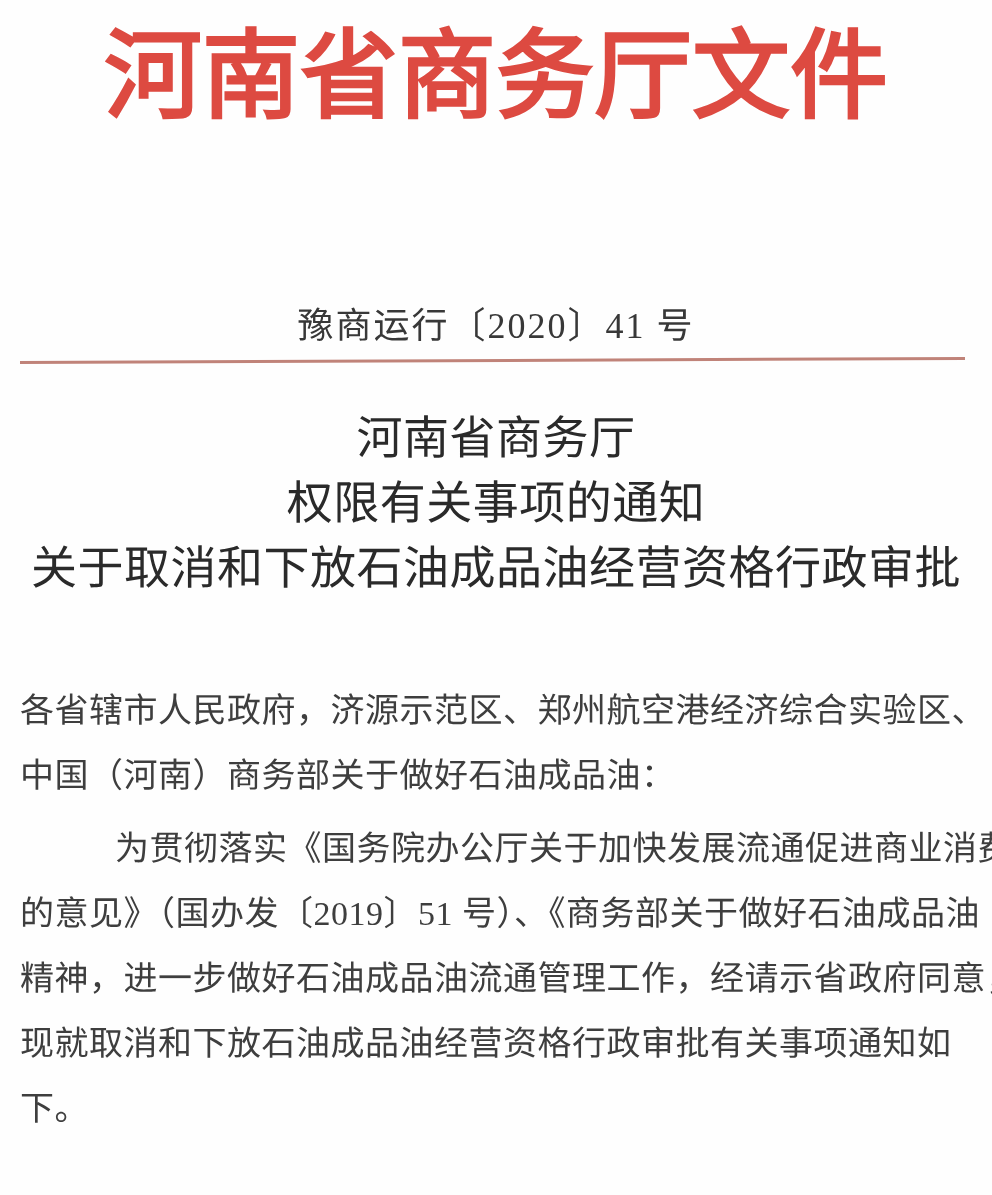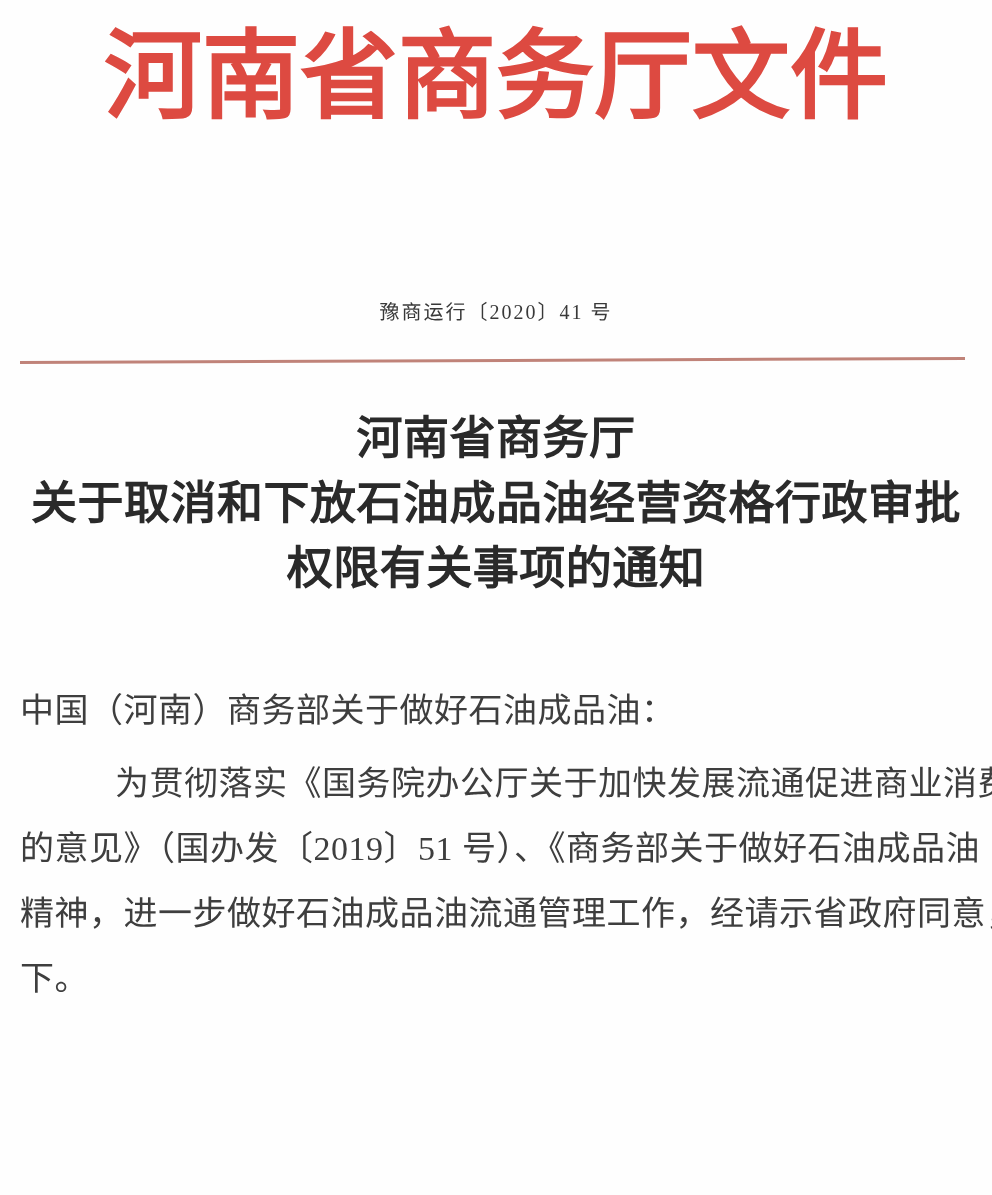--- a/index.html
+++ b/index.html
@@ -36,21 +36,21 @@
     line-height: 1.3;
     white-space: nowrap;
   }
   
   .doc-number {
     position: absolute;
     top: 296px;
     left: 0;
     width: 100%;
     text-align: center;
-    font-size: 20px;
+    font-size: 36px;
     color: var(--number-ink);
     letter-spacing: 2px;
     white-space: nowrap;
   }
   
   .divider {
     position: absolute;
     top: 359px;
     left: 20px;
     width: 945px;
@@ -59,21 +59,21 @@
     transform: rotate(-0.25deg);
   }
   
   .doc-title {
     position: absolute;
     top: 406px;
     left: 0;
     width: 100%;
     text-align: center;
     color: var(--title-ink);
-    font-weight: bold;
+    font-weight: normal;
   }
   .title-line {
     font-size: 46px;
     line-height: 65px;
     letter-spacing: 0.5px;
     white-space: nowrap;
   }
   
   .doc-body {
     position: absolute;
@@ -101,29 +101,31 @@
 <div class="page">
 
   <div class="doc-header">河南省商务厅文件</div>
 
   <div class="doc-number">豫商运行〔2020〕41 号</div>
 
   <div class="divider"></div>
 
   <div class="doc-title">
     <div class="title-line">河南省商务厅</div>
+    <div class="title-line">权限有关事项的通知</div>
     <div class="title-line">关于取消和下放石油成品油经营资格行政审批</div>
-    <div class="title-line">权限有关事项的通知</div>
   </div>
 
   <div class="doc-body">
     <div class="salutation">
+      <div class="body-line">各省辖市人民政府，济源示范区、郑州航空港经济综合实验区、</div>
       <div class="body-line">中国（河南）商务部关于做好石油成品油：</div>
     </div>
     <div class="paragraph">
       <div class="body-line indent-first">为贯彻落实《国务院办公厅关于加快发展流通促进商业消费</div>
       <div class="body-line">的意见》（国办发〔2019〕51 号）、《商务部关于做好石油成品油</div>
       <div class="body-line">精神，进一步做好石油成品油流通管理工作，经请示省政府同意，</div>
+      <div class="body-line">现就取消和下放石油成品油经营资格行政审批有关事项通知如</div>
       <div class="body-line">下。</div>
     </div>
   </div>
 
 </div>
 
 </body></html>

